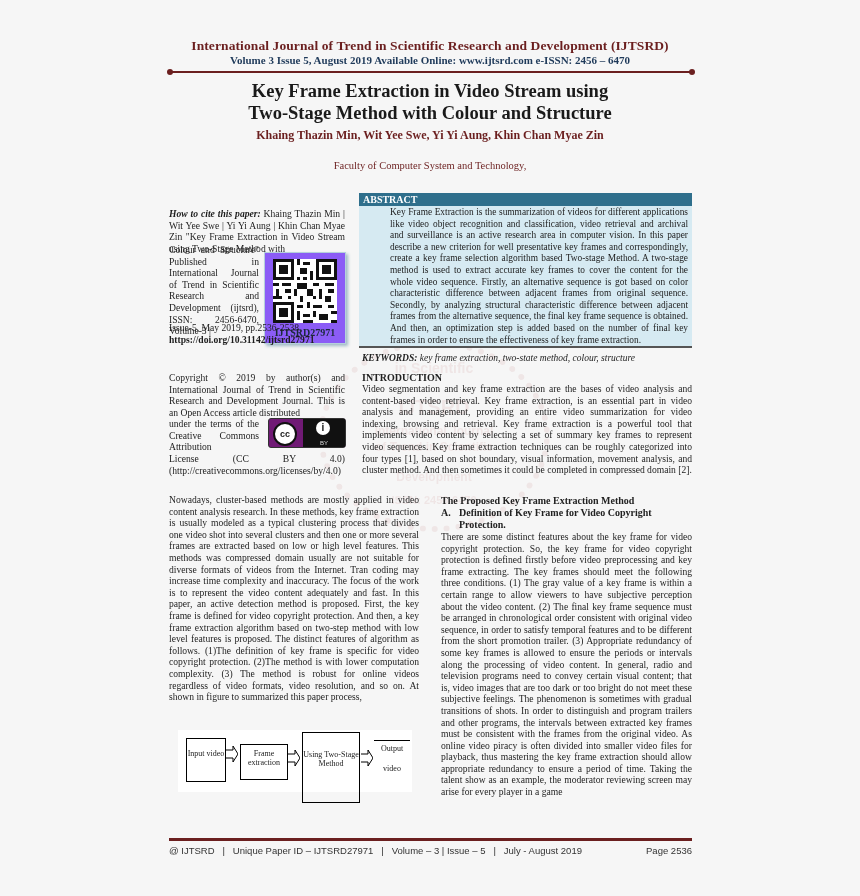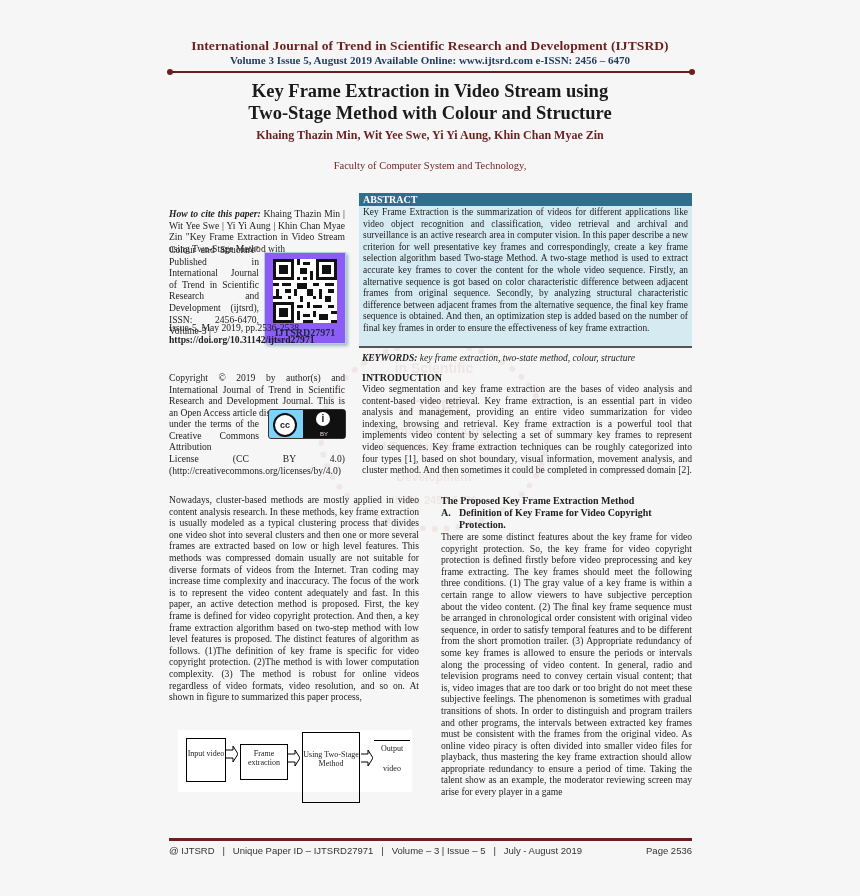--- a/index.html
+++ b/index.html
@@ -19,29 +19,29 @@
   .col-text { font-size:9.6px; line-height:11.6px; text-align:justify; color:#1d1d1d; }
   .cite { left:169px; top:208px; width:176px; }
   .cite b { font-weight:bold; }
   .qr-box { left:264px; top:252px; width:80px; height:90px; background:#8b5cf6; box-shadow:2px 2px 3px #9fb9c5; border:1px solid #b5d0dc; }
   .qr { position:absolute; left:8px; top:6px; width:64px; height:64px; background:#fff; }
   .qr-label { position:absolute; left:0; width:80px; top:74px; text-align:center; font-weight:bold; font-size:10px; color:#1a2a3a; }
   .cite-wrap { left:169px; top:244px; width:90px; }
   .cite-tail { left:169px; top:322px; width:176px; }
 
   .copyright { left:169px; top:372px; width:176px; }
-  .cc-badge { left:268px; top:409px; width:76px; height:28px; background:#7dd3fc; border:1px solid #333; border-radius:3px; }
+  .cc-badge { left:268px; top:418px; width:76px; height:28px; background:#701a75; border:1px solid #333; border-radius:3px; }
   .cc-badge .cc { position:absolute; left:4px; top:3px; width:20px; height:20px; border:2px solid #111; border-radius:50%; background:#fff; font-weight:bold; font-size:9px; text-align:center; line-height:20px; font-family:"Liberation Sans", sans-serif; }
   .cc-badge .by-wrap { position:absolute; left:34px; top:0; width:42px; height:28px; background:#111; }
   .cc-badge .by-icon { position:absolute; left:13px; top:2px; width:14px; height:14px; border-radius:50%; background:#fff; color:#111; font-size:10px; font-weight:bold; text-align:center; line-height:14px; font-family:"Liberation Sans", sans-serif; }
   .cc-badge .by-text { position:absolute; left:0; width:42px; bottom:1px; text-align:center; color:#ddd; font-size:6px; font-family:"Liberation Sans", sans-serif; }
 
   .abstract { left:359px; top:193px; width:333px; height:153px; background:#d6eaf2; border-bottom:2px solid #555; }
   .abstract-head { background:#2f6f8c; color:#fff; font-weight:bold; font-size:10px; padding:1px 4px; height:11px; line-height:11px; }
-  .abstract-body { padding:1px 4px; font-size:9.4px; line-height:11.6px; text-align:justify; color:#1d1d1d; }
+  .abstract-body { padding:1px 4px; font-size:9.4px; line-height:11.6px; text-align:justify; color:#1d1d1d;margin-left:27px; }
 
   .keywords { left:362px; top:353px; width:330px; font-size:9.5px; font-style:italic; }
   .keywords b { font-weight:bold; }
   .intro-head { left:362px; top:372px; font-weight:bold; font-size:10px; }
   .intro { left:362px; top:383px; width:330px; }
 
   .left-body { left:169px; top:494px; width:250px; }
   .right-head1 { left:441px; top:495px; font-weight:bold; font-size:10px; }
   .right-head2 { left:441px; top:507px; width:251px; font-weight:bold; font-size:10px; line-height:11.5px; }
   .right-head2 .num { display:inline-block; width:18px; }

